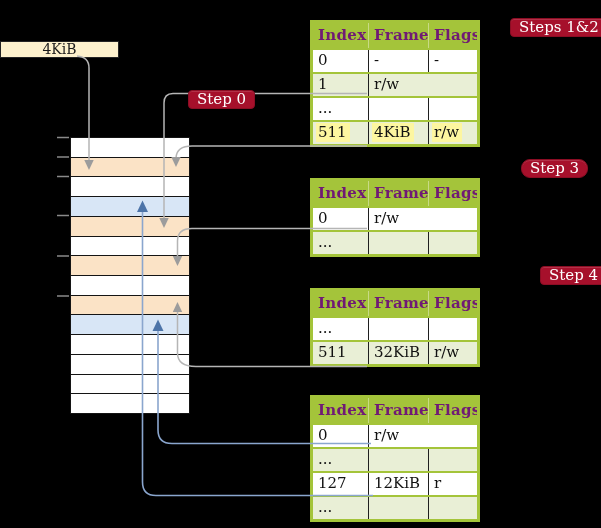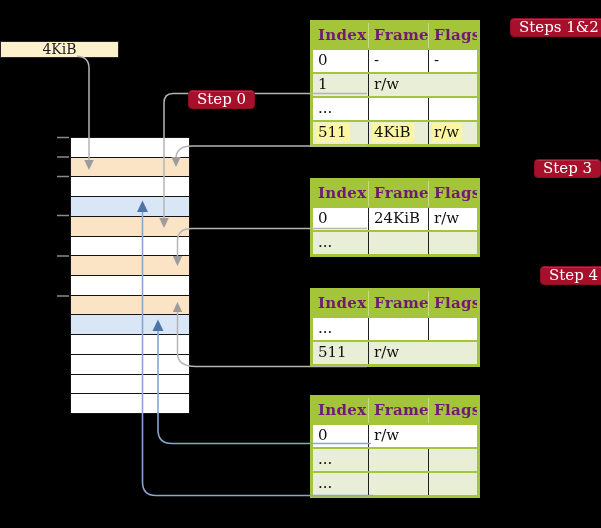--- a/index.html
+++ b/index.html
@@ -107,21 +107,21 @@
       <polygon class="blue-head" points="137,212 148,212 142.5,200.5"></polygon>
     </g>
   </svg>
 
   <div class="sizebox">
     <span>4KiB</span>
   </div>
 
   <div class="steplabel" style="left:188px;top:42px;margin-top:48px;">Step 0</div>
   <div class="steplabel" style="left:510px;top:18px;">Steps 1&amp;2</div>
-  <div class="steplabel" style="left:534px;top:159px;">Step 3</div>
+  <div class="steplabel" style="left:521px;top:159px;border-radius:9px;">Step 3</div>
   <div class="steplabel" style="left:540px;top:266px;text-align:right;">Step 4</div>
 
   <div class="stack">
       <div class="mrow white"></div>
       <div class="mrow peach"></div>
       <div class="mrow white"></div>
       <div class="mrow blue"></div>
       <div class="mrow peach"></div>
       <div class="mrow white"></div>
       <div class="mrow peach"></div>
@@ -161,21 +161,20 @@
       </div>
     </div>
   <div class="ptable" style="top:178px;">
       <div class="trow thead">
         <div class="tcell">Index</div>
         <div class="tcell">Frame</div>
         <div class="tcell">Flags</div>
       </div>
       <div class="trow tbody plain">
         <div class="tcell"><span>0</span></div>
-        <div class="tcell"><span>24KiB</span></div>
         <div class="tcell"><span>r/w</span></div>
       </div>
       <div class="trow tbody shade">
         <div class="tcell"><span>...</span></div>
         <div class="tcell"><span></span></div>
         <div class="tcell"><span></span></div>
       </div>
     </div>
   <div class="ptable" style="top:288px;">
       <div class="trow thead">
@@ -183,38 +182,44 @@
         <div class="tcell">Frame</div>
         <div class="tcell">Flags</div>
       </div>
       <div class="trow tbody plain">
         <div class="tcell"><span>...</span></div>
         <div class="tcell"><span></span></div>
         <div class="tcell"><span></span></div>
       </div>
       <div class="trow tbody shade">
         <div class="tcell"><span>511</span></div>
+        <div class="tcell"><span>32KiB</span></div>
         <div class="tcell"><span>r/w</span></div>
       </div>
     </div>
   <div class="ptable" style="top:395px;">
       <div class="trow thead">
         <div class="tcell">Index</div>
         <div class="tcell">Frame</div>
         <div class="tcell">Flags</div>
       </div>
       <div class="trow tbody plain">
         <div class="tcell"><span>0</span></div>
         <div class="tcell"><span>r/w</span></div>
       </div>
       <div class="trow tbody shade">
         <div class="tcell"><span>...</span></div>
         <div class="tcell"><span></span></div>
         <div class="tcell"><span></span></div>
       </div>
+      <div class="trow tbody plain">
+        <div class="tcell"><span>127</span></div>
+        <div class="tcell"><span>12KiB</span></div>
+        <div class="tcell"><span>r</span></div>
+      </div>
       <div class="trow tbody shade">
         <div class="tcell"><span>...</span></div>
         <div class="tcell"><span></span></div>
         <div class="tcell"><span></span></div>
       </div>
     </div>
 
 </div>
 
 </body></html>

